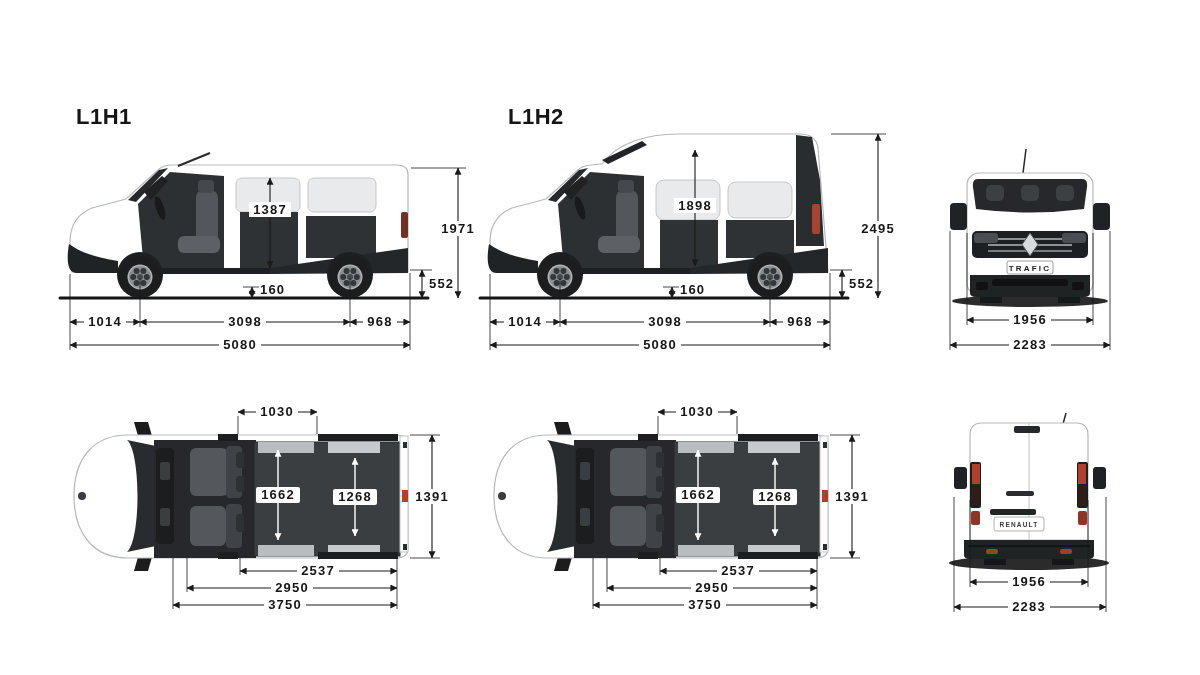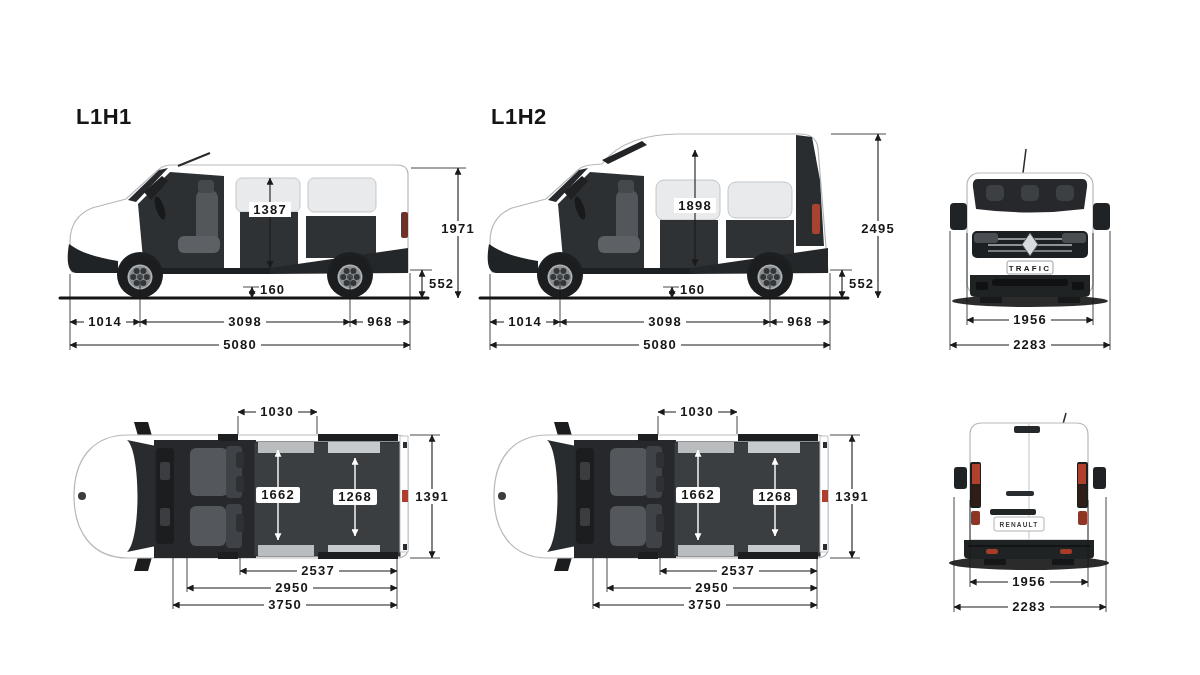--- a/index.html
+++ b/index.html
@@ -44,21 +44,21 @@
         <circle cx="-3.4" cy="5.9" r="3" fill="#33373a"></circle>
         <circle cx="-6.8" cy="0" r="3" fill="#33373a"></circle>
         <circle cx="-3.4" cy="-5.9" r="3" fill="#33373a"></circle>
         <circle cx="3.4" cy="-5.9" r="3" fill="#33373a"></circle>
         <circle r="3" fill="#45494c"></circle>
       </g>
     </defs>
   </svg>
 
   <div class="variant-heading" style="left:76px;top:104px;">L1H1</div>
-  <div class="variant-heading" style="left:491px;top:104px;">L1H2</div>
+  <div class="variant-heading" style="left:508px;top:104px;">L1H2</div>
 
   <svg style="left:30px;top:120px;" width="460" height="260" viewBox="0 0 460 260">
     <line x1="30" y1="178" x2="398" y2="178" stroke="#141414" stroke-width="3" stroke-linecap="round"></line>
     <g>
       <path class="bodyfill" d="M42 152 L40 122 Q40 97 62 88 L96 79 L128 50 Q133 45 142 45 L366 45 Q378 45 378 54 L378 152 Z"></path>
       <line x1="148" y1="46" x2="180" y2="33" stroke="#2a2a2a" stroke-width="2"></line>
       <path class="darktrim" d="M98 80 L129 50 L138 48 L106 82 Z"></path>
       <path fill="#2d3033" d="M108 84 L140 52 L194 56 L194 150 L114 150 Z"></path>
       <path fill="#1f2123" d="M114 72 L132 56 L138 61 L121 80 Z"></path>
       <ellipse cx="130" cy="88" rx="4" ry="12" transform="rotate(-18 130 88)" fill="#17191a"></ellipse>

